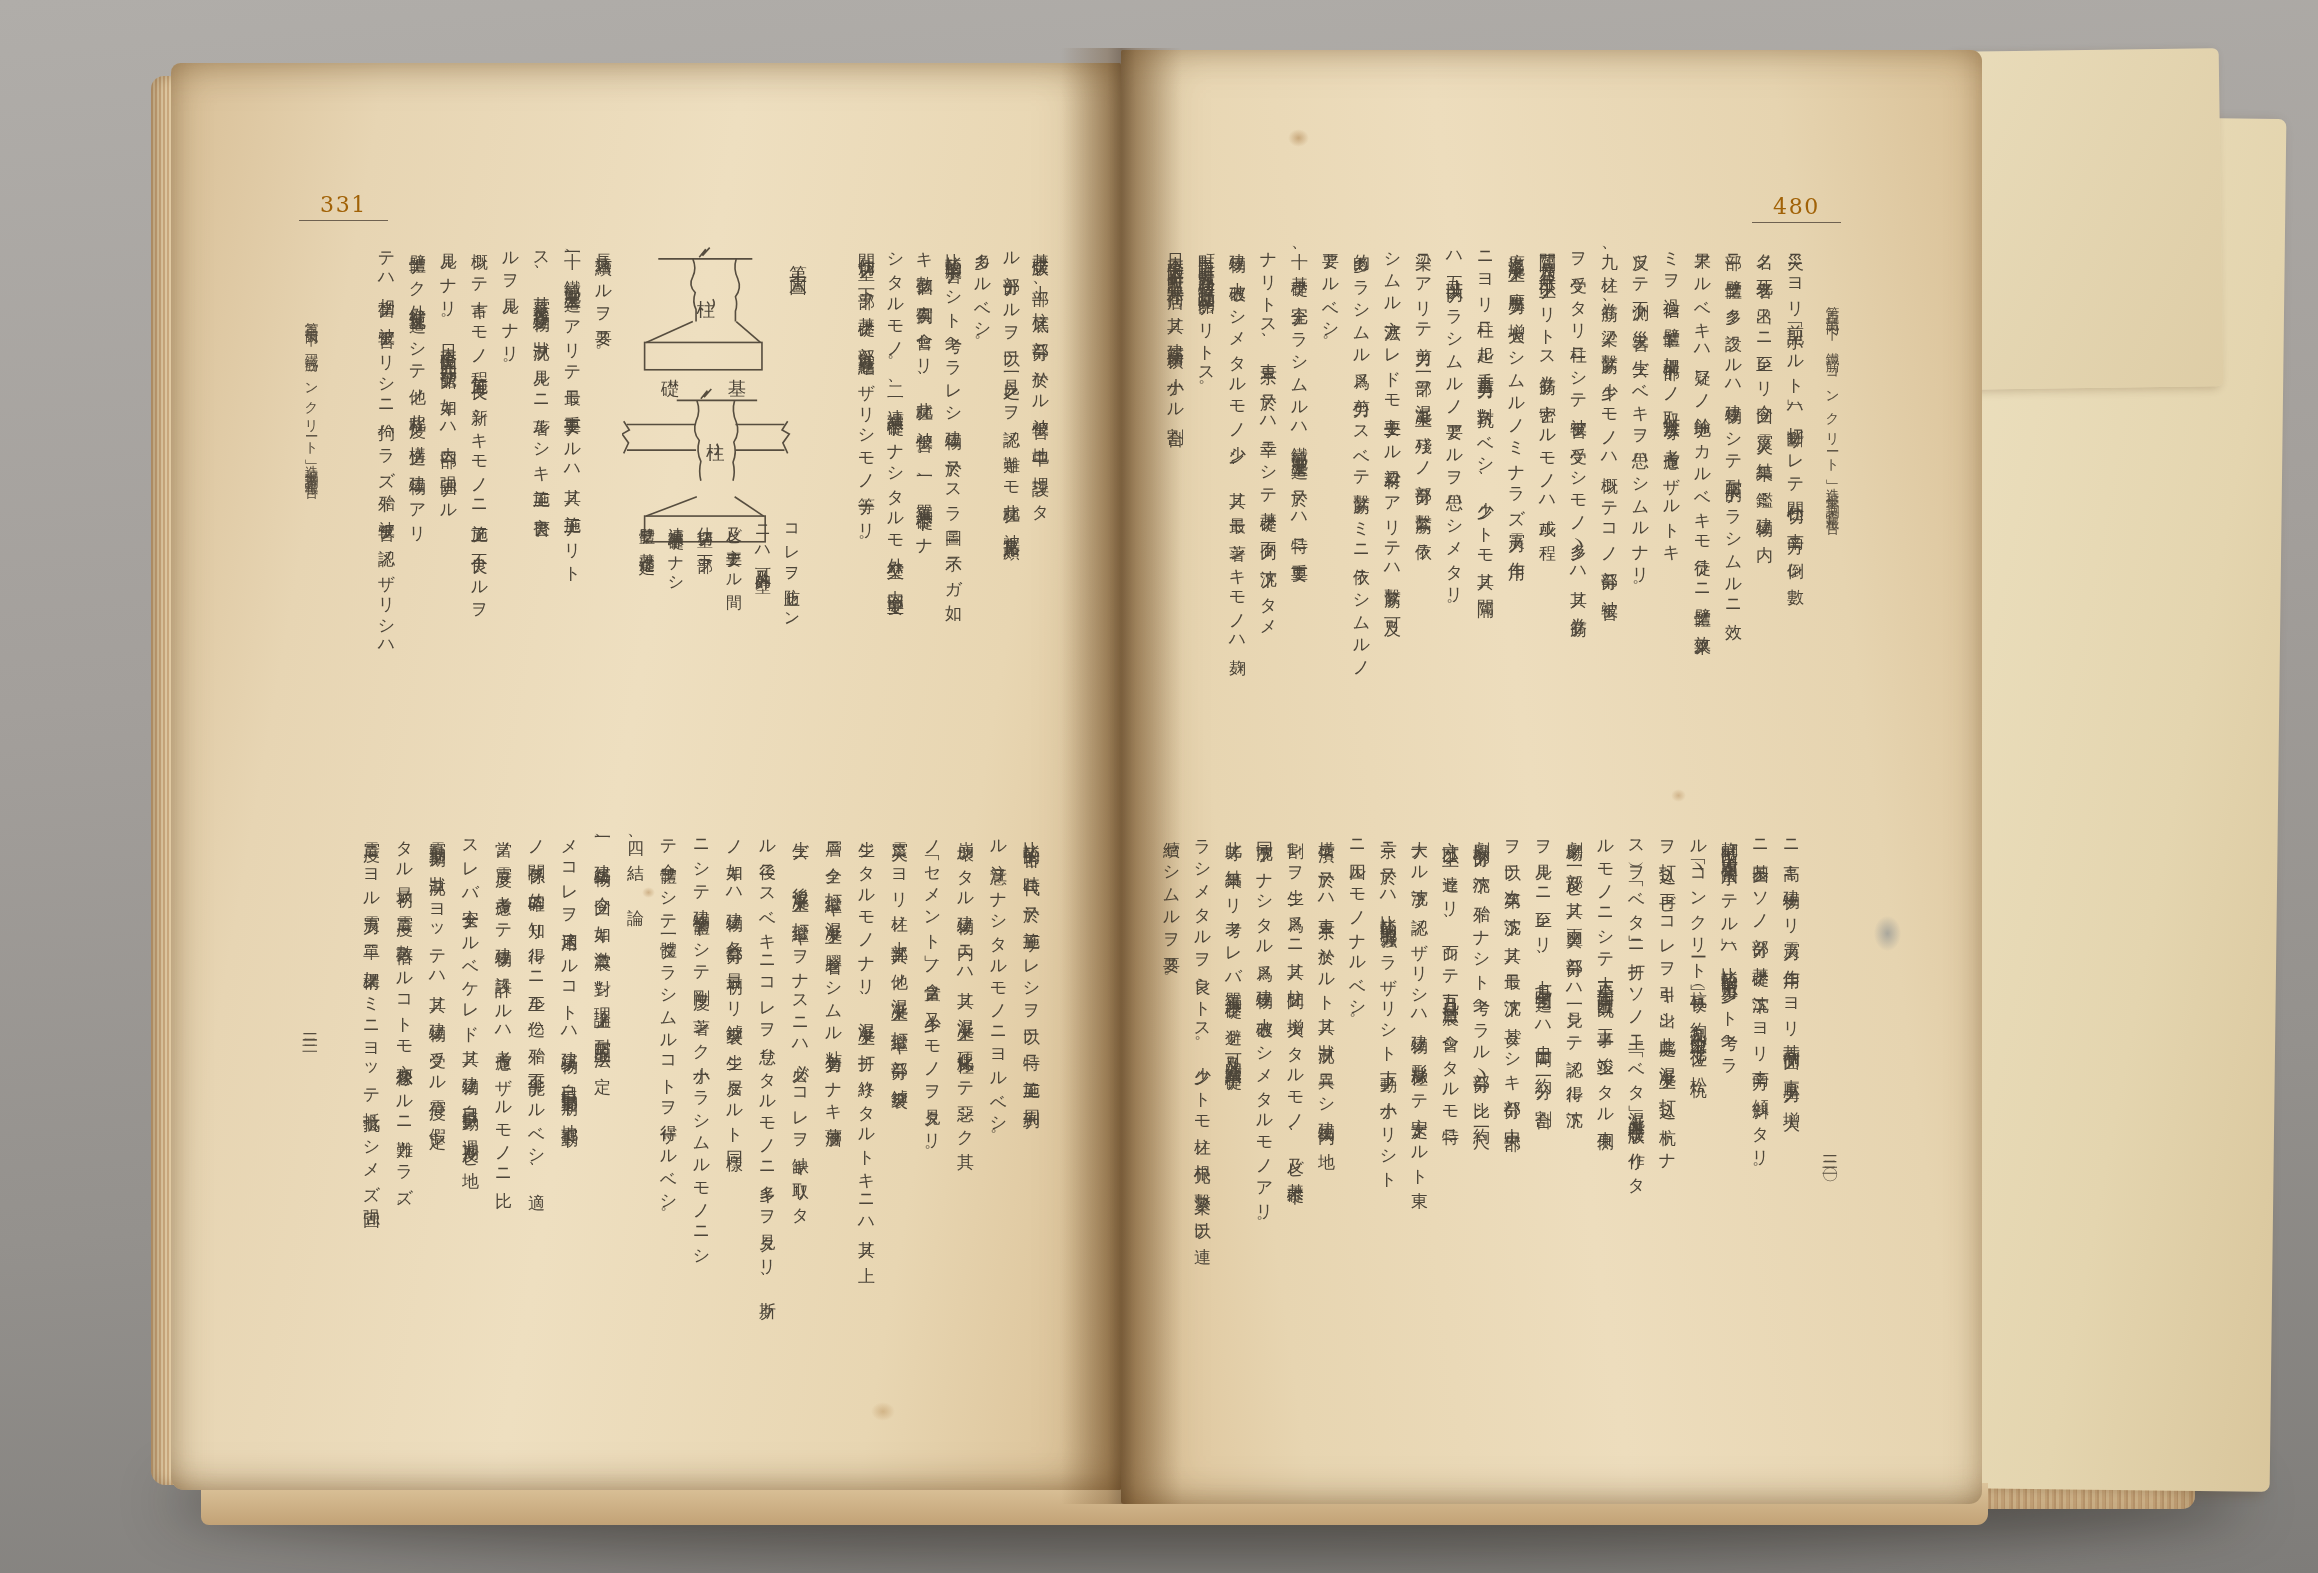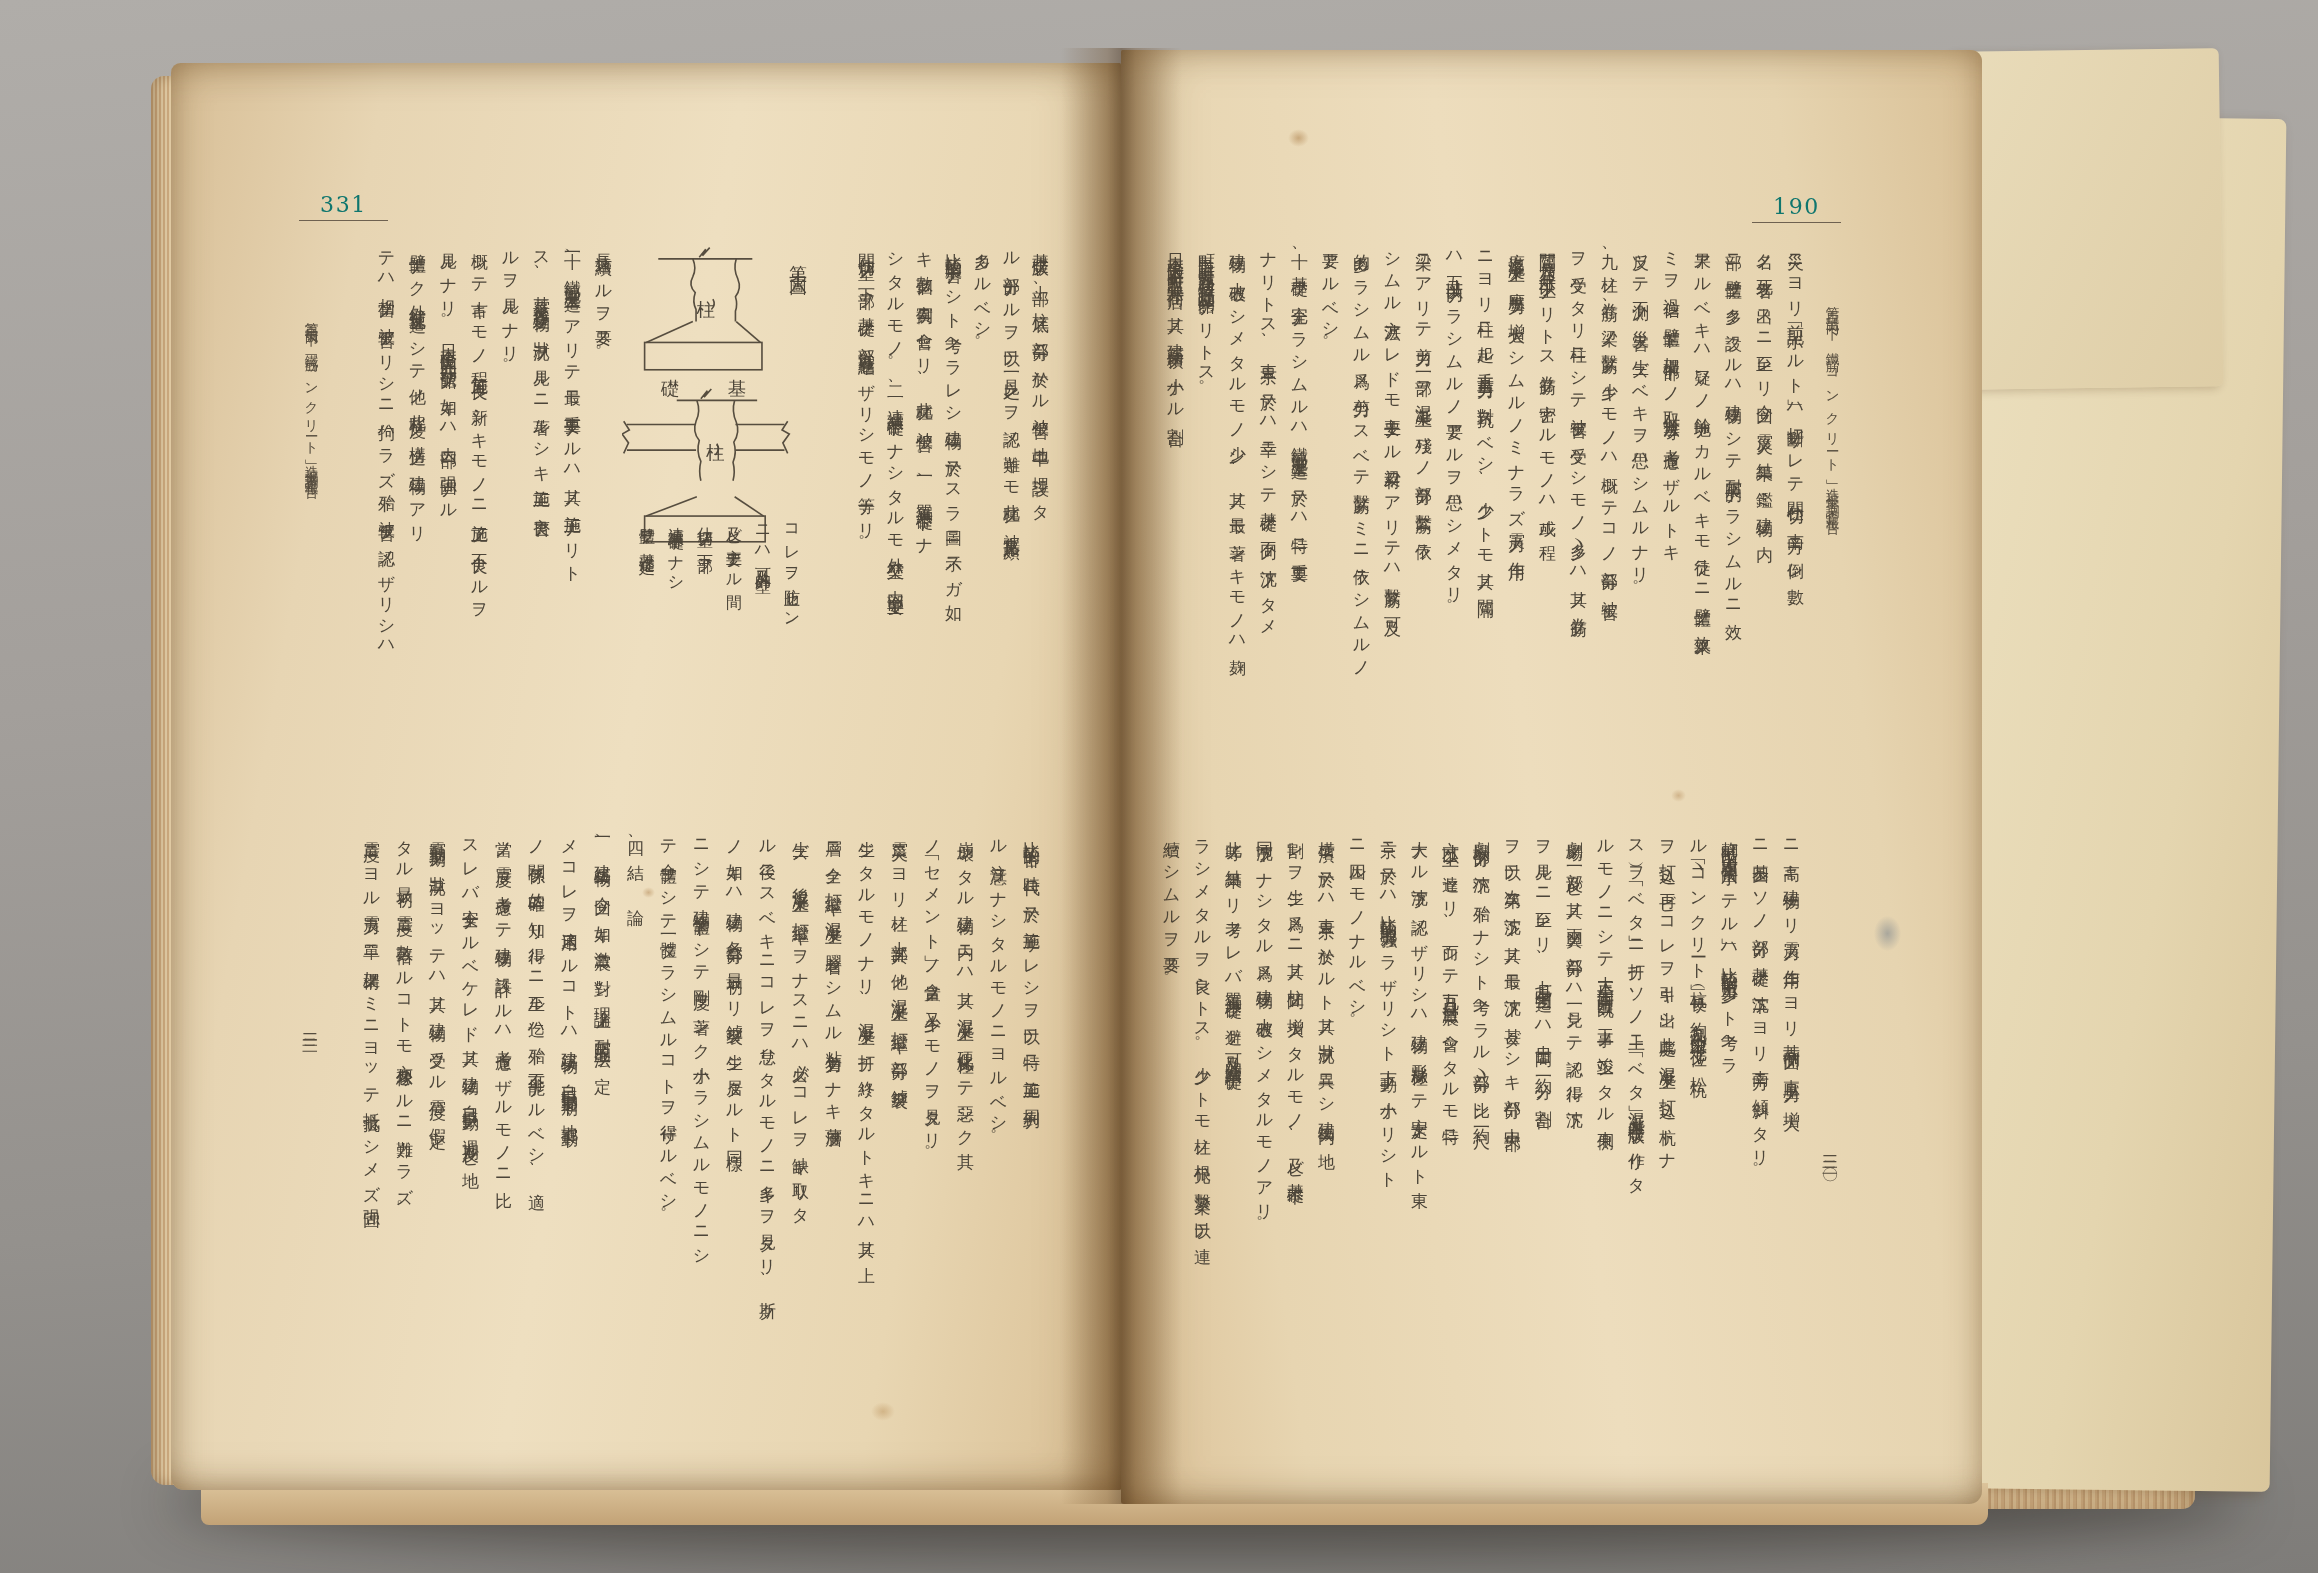--- a/index.html
+++ b/index.html
@@ -79,21 +79,21 @@
   .lp-lower{left:355px;top:828px;height:599px;width:693px;}
   .lp-lower .tcol{line-height:33px;}
   .margin-note{
     position:absolute;writing-mode:vertical-rl;
     font-size:13.7px;letter-spacing:5.6px;color:#564d3f;white-space:nowrap;
   }
   .note-right{left:1824px;top:295px;}
   .note-left{left:303px;top:311px;letter-spacing:3.2px;}
   .pageno{
     position:absolute;width:89px;text-align:center;
-    font-size:22px;letter-spacing:1.6px;color:#0f766e;
+    font-size:22px;letter-spacing:1.6px;color:#a16207;
     border-bottom:1.6px solid #6e6150;padding-bottom:3.2px;
   }
   .pn-left{left:299px;top:192px;}
   .pn-right{left:1752px;top:194px;}
   .folio{
     position:absolute;writing-mode:vertical-rl;font-size:16px;letter-spacing:5.6px;color:#564d3f;
   }
   .folio-right{left:1819px;top:1143px;}
   .folio-left{left:299px;top:1021px;}
   
@@ -126,21 +126,21 @@
 
 <div class="stack-right"></div>
 <div class="loose-leaf"></div>
 <div class="loose-leaf-top"></div>
 <div class="stack-left"></div>
 <div class="bottom-edge"></div>
 
 <div class="page page-left"></div>
 <div class="page page-right"></div>
 
-<div class="pageno pn-right">190</div>
+<div class="pageno pn-right">480</div>
 
 <div class="margin-note note-right">第百號丙下　鐵筋「コンクリート」造被害調査報告</div>
 
 <div class="vflow rp-upper">
     <div class="tcol">災ニヨリ前記「ボルト」ハ切斷サレテ間仕切ハ南方ニ倒レ數</div>
     <div class="tcol">名ノ死者ヲ出スニ至レリ今回ノ震災ノ結果ニ鑑ミ建物ノ内</div>
     <div class="tcol">部ニ壁體ヲ多ク設クルハ建物ヲシテ耐震的ナラシムルニ效</div>
     <div class="tcol">果アルベキハ疑フノ餘地ナカルベキモ徒ラニ壁體ノ效果ノ</div>
     <div class="tcol">ミヲ過信シ壁體ト架構部トノ取付方法等ヲ考慮セザルトキ</div>
     <div class="tcol">反ツテ不測ノ災害ヲ生ズベキヲ思ハシムルナリ。</div>

